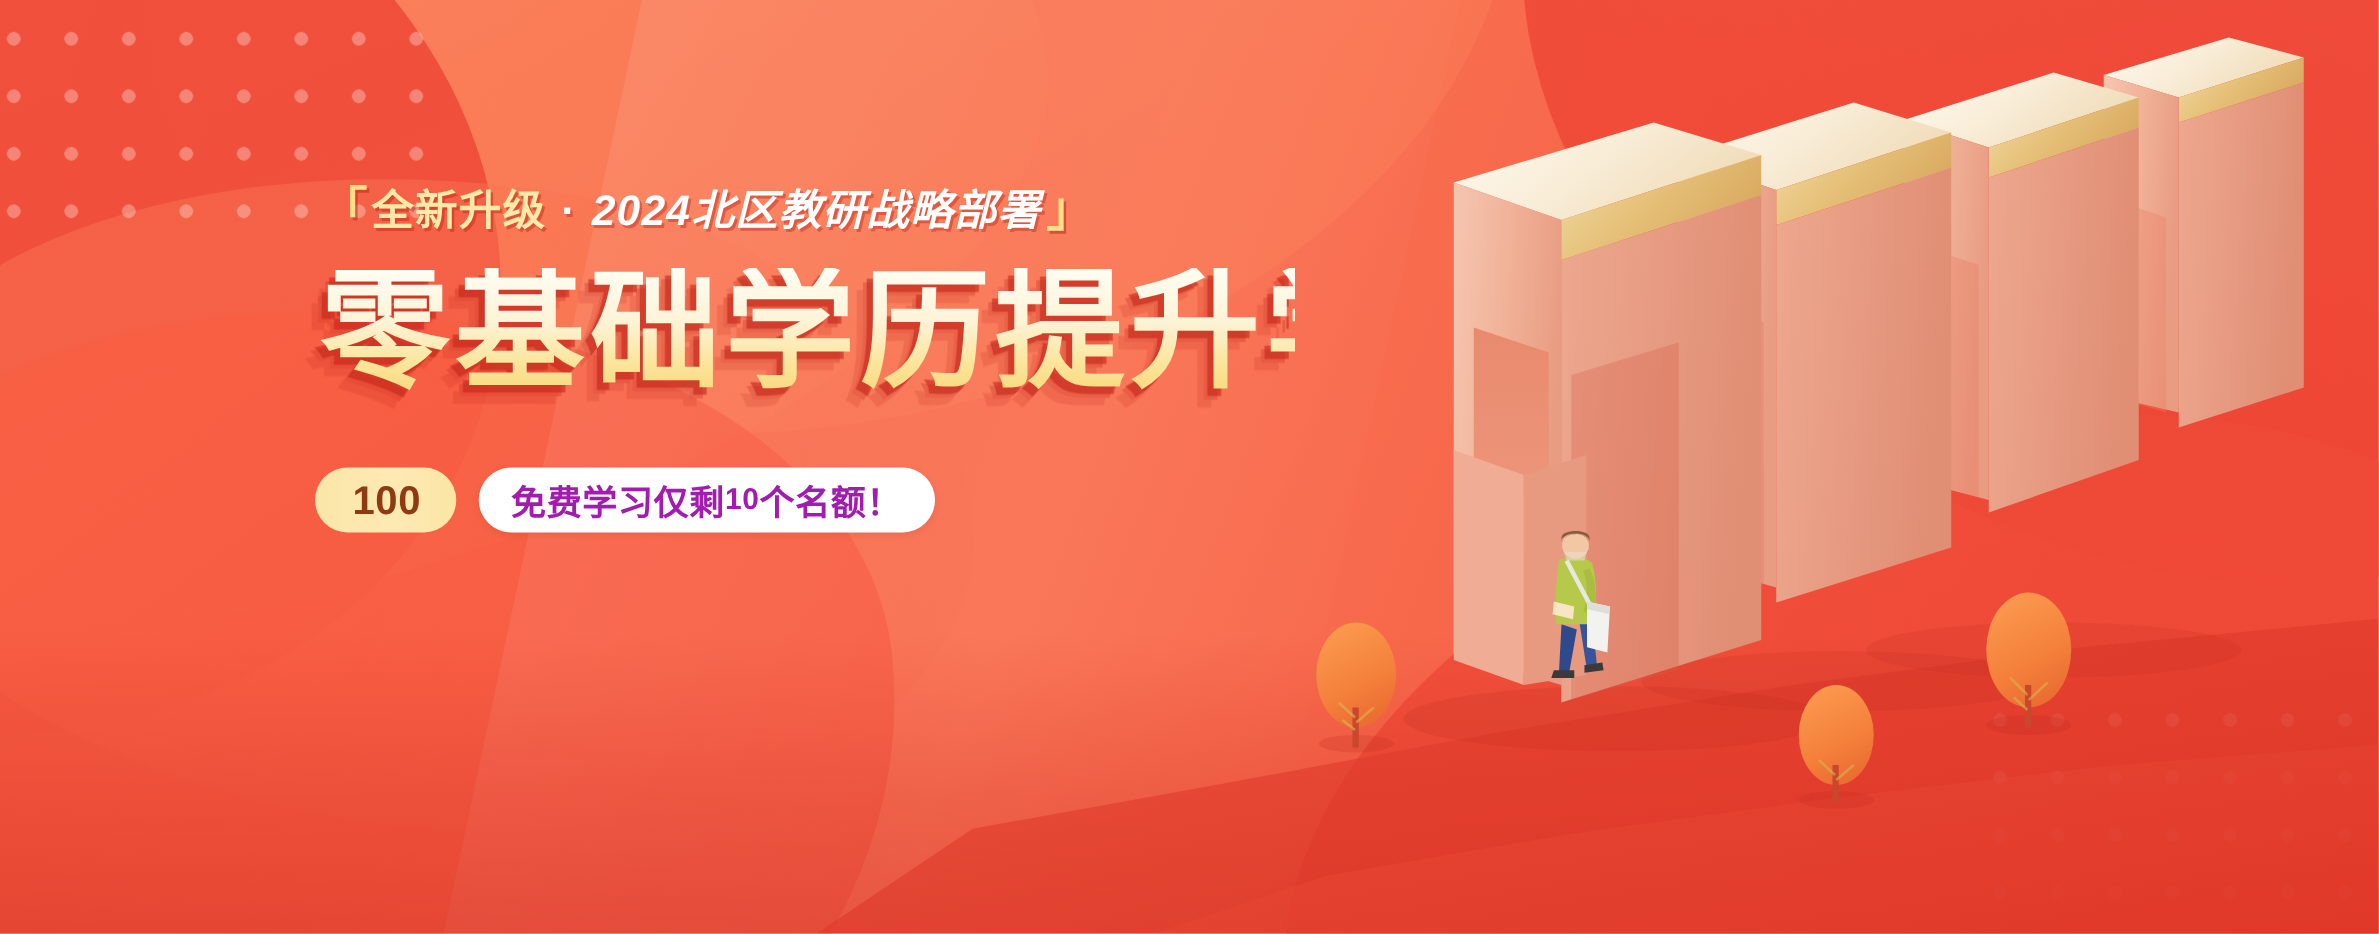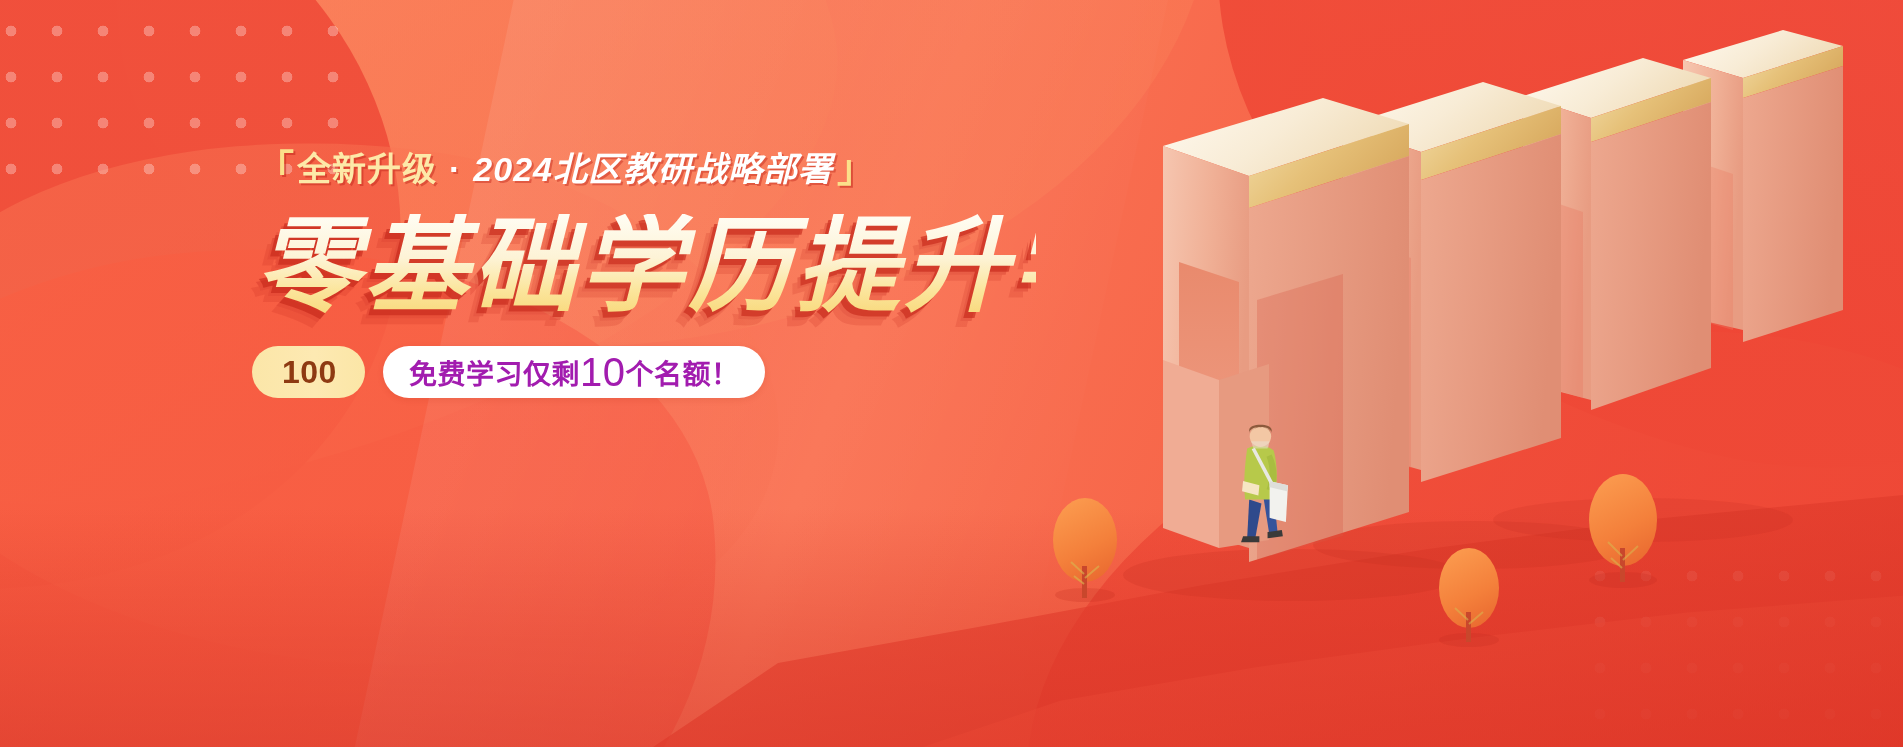--- a/index.html
+++ b/index.html
@@ -131,25 +131,24 @@
     font-size:104px;
     font-weight:900;
     line-height:1;
     letter-spacing:4px;
     white-space:nowrap;
     background:linear-gradient(180deg,#fffdf4 0%,#fdf3d6 42%,#fbe59b 74%,#f8d779 100%);
     -webkit-background-clip:text;background-clip:text;
     color:transparent;
     -webkit-text-fill-color:transparent;
     filter:drop-shadow(-5px 6px 0 rgba(197,38,26,.62)) drop-shadow(-8px 9px 0 rgba(190,34,24,.28));
-    font-style:italic;
   }
 
   .pills{
-    margin-top:28px;
+    margin-top:56px;
     display:flex;
     height:52px;
   }
   .pill{
     display:flex;align-items:center;justify-content:center;
     height:52px;border-radius:26px;
     font-size:28px;font-weight:700;letter-spacing:.5px;
     white-space:nowrap;
   }
   .pill-cream{
@@ -158,21 +157,21 @@
     padding:0 28px 0 30px;
     margin-left:-4px;
   }
   .pill-white{
     background:#ffffff;
     color:#a21caf;
     padding:0 26px;
     margin-left:18px;
     box-shadow:0 2px 6px rgba(160,30,20,.12);
   }
-  .pill-white .num{font-size:40px;font-weight:400;}
+  .pill-white .num{font-size:24px;font-weight:700;}
   .pill-cream .num{font-size:32px;font-weight:900;}
 
   
   .illo{position:absolute;right:0;top:0;width:860px;height:747px;}
 
   .no-sel{user-select:none;}
 </style>
 </head>
 <body>
 

